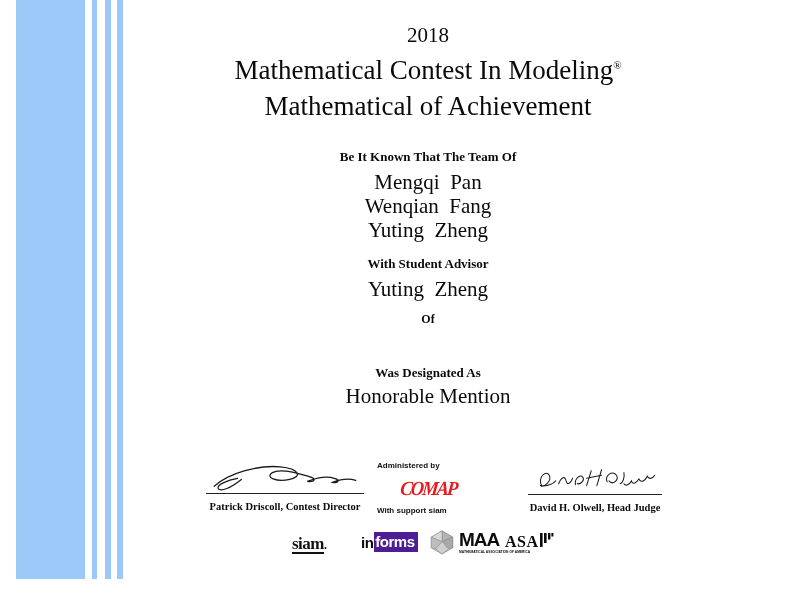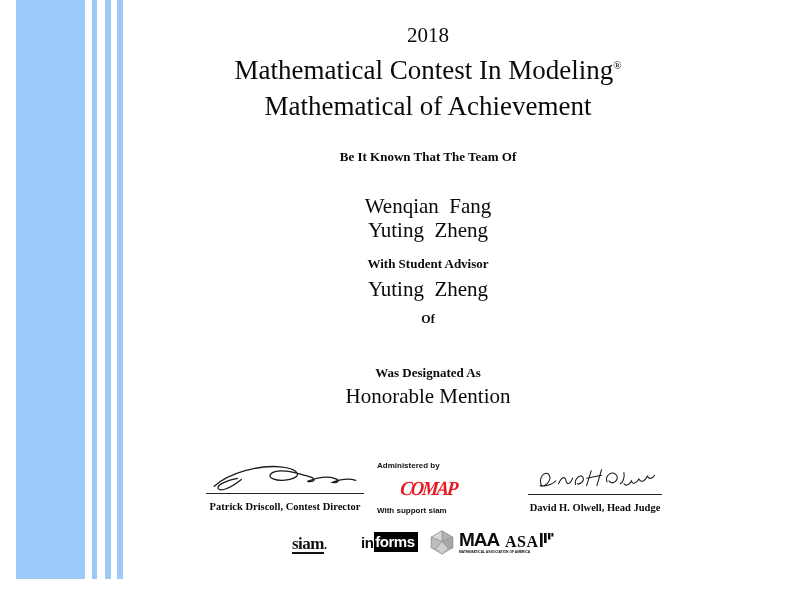--- a/index.html
+++ b/index.html
@@ -49,21 +49,21 @@
   
   .logos{position:absolute;left:0;top:529px;width:100%;height:34px;}
   .logos .logo{position:absolute;}
   .siam{left:292px;top:6px;font-family:Liberation Serif, serif;text-align:right;}
   .siam-text{font-weight:800;font-size:17px;letter-spacing:-0.5px;border-bottom:2px solid #111;
     padding-bottom:0;line-height:1;display:inline-block;color:#111;}
   .siam-dot{font-weight:800;font-size:12px;color:#111;}
   .informs{left:361px;top:3px;font-family:"Liberation Sans", sans-serif;font-weight:800;
     font-size:15px;line-height:1;display:flex;align-items:center;letter-spacing:-0.5px;}
   .inf-prefix{color:#0b0b0b;padding-right:1px;}
-  .inf-box{background:#000000;color:#fff;padding:2px 3px 3px 1px;}
+  .inf-box{background:#4c1d95;color:#fff;padding:2px 3px 3px 1px;}
   .maa{left:428px;top:1px;display:flex;align-items:flex-start;}
   .maa-icon{width:28px;height:25px;margin-right:3px;}
   .maa-col{display:flex;flex-direction:column;align-items:flex-start;}
   .maa-text{font-family:"Liberation Sans", sans-serif;font-weight:800;font-size:19px;
     letter-spacing:-1px;line-height:1;color:#0b0b0b;}
   .maa-caption{font-family:"Liberation Sans", sans-serif;font-weight:bold;font-size:6px;
     transform:scale(0.55);transform-origin:left top;white-space:nowrap;color:#0b0b0b;margin-top:1px;}
   .asa{left:505px;top:5px;display:flex;align-items:flex-start;}
   .asa-text{font-size:16px;font-weight:600;letter-spacing:0.5px;line-height:1;color:#0b0b0b;}
   .asa-bars{width:14px;height:16px;margin-left:1px;margin-top:-1px;}
@@ -75,20 +75,21 @@
 <div class="stripe stripe-t1"></div>
 <div class="stripe stripe-t2"></div>
 <div class="stripe stripe-t3"></div>
 
 <div class="content">
   <div class="line year">2018</div>
   <div class="line title"><span>Mathematical Contest In Modeling</span><sup>®</sup></div>
   <div class="line subtitle">Mathematical of Achievement</div>
 
   <div class="line small-label team-intro">Be It Known That The Team Of</div>
+  <div class="line name n0">Mengqi  Pan</div>
   <div class="line name n1">Wenqian  Fang</div>
   <div class="line name n2">Yuting  Zheng</div>
 
   <div class="line small-label advisor-label">With Student Advisor</div>
   <div class="line name advisor-name">Yuting  Zheng</div>
 
   <div class="line small-label of-label">Of</div>
 
   <div class="line small-label designation-label">Was Designated As</div>
   <div class="line designation">Honorable Mention</div>

